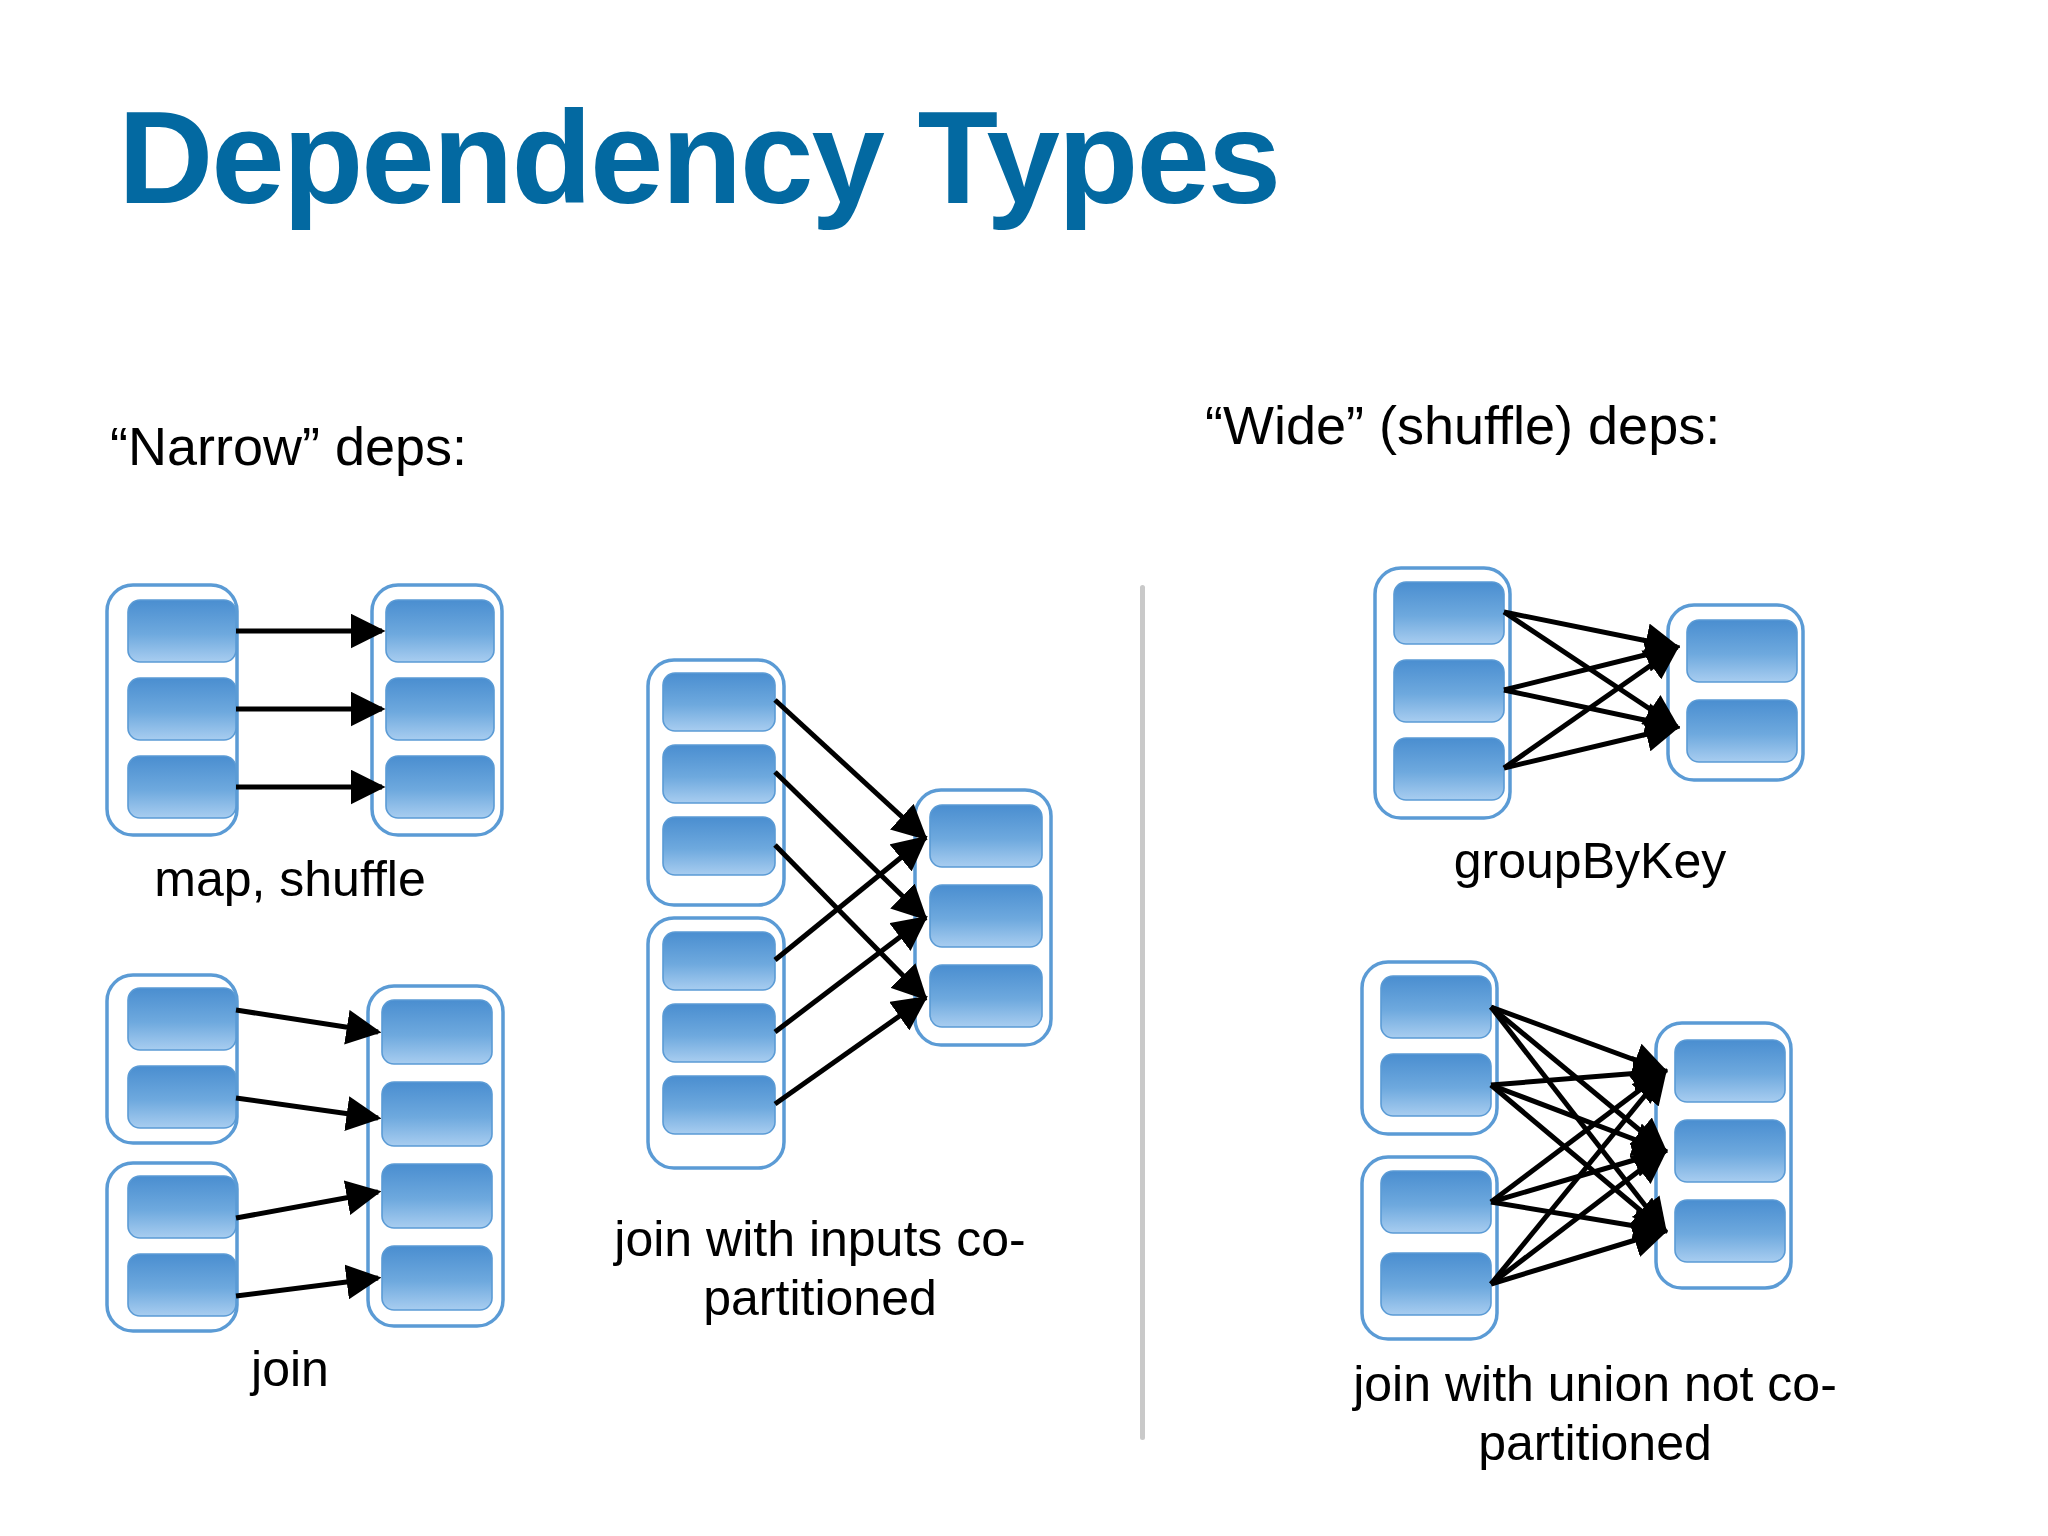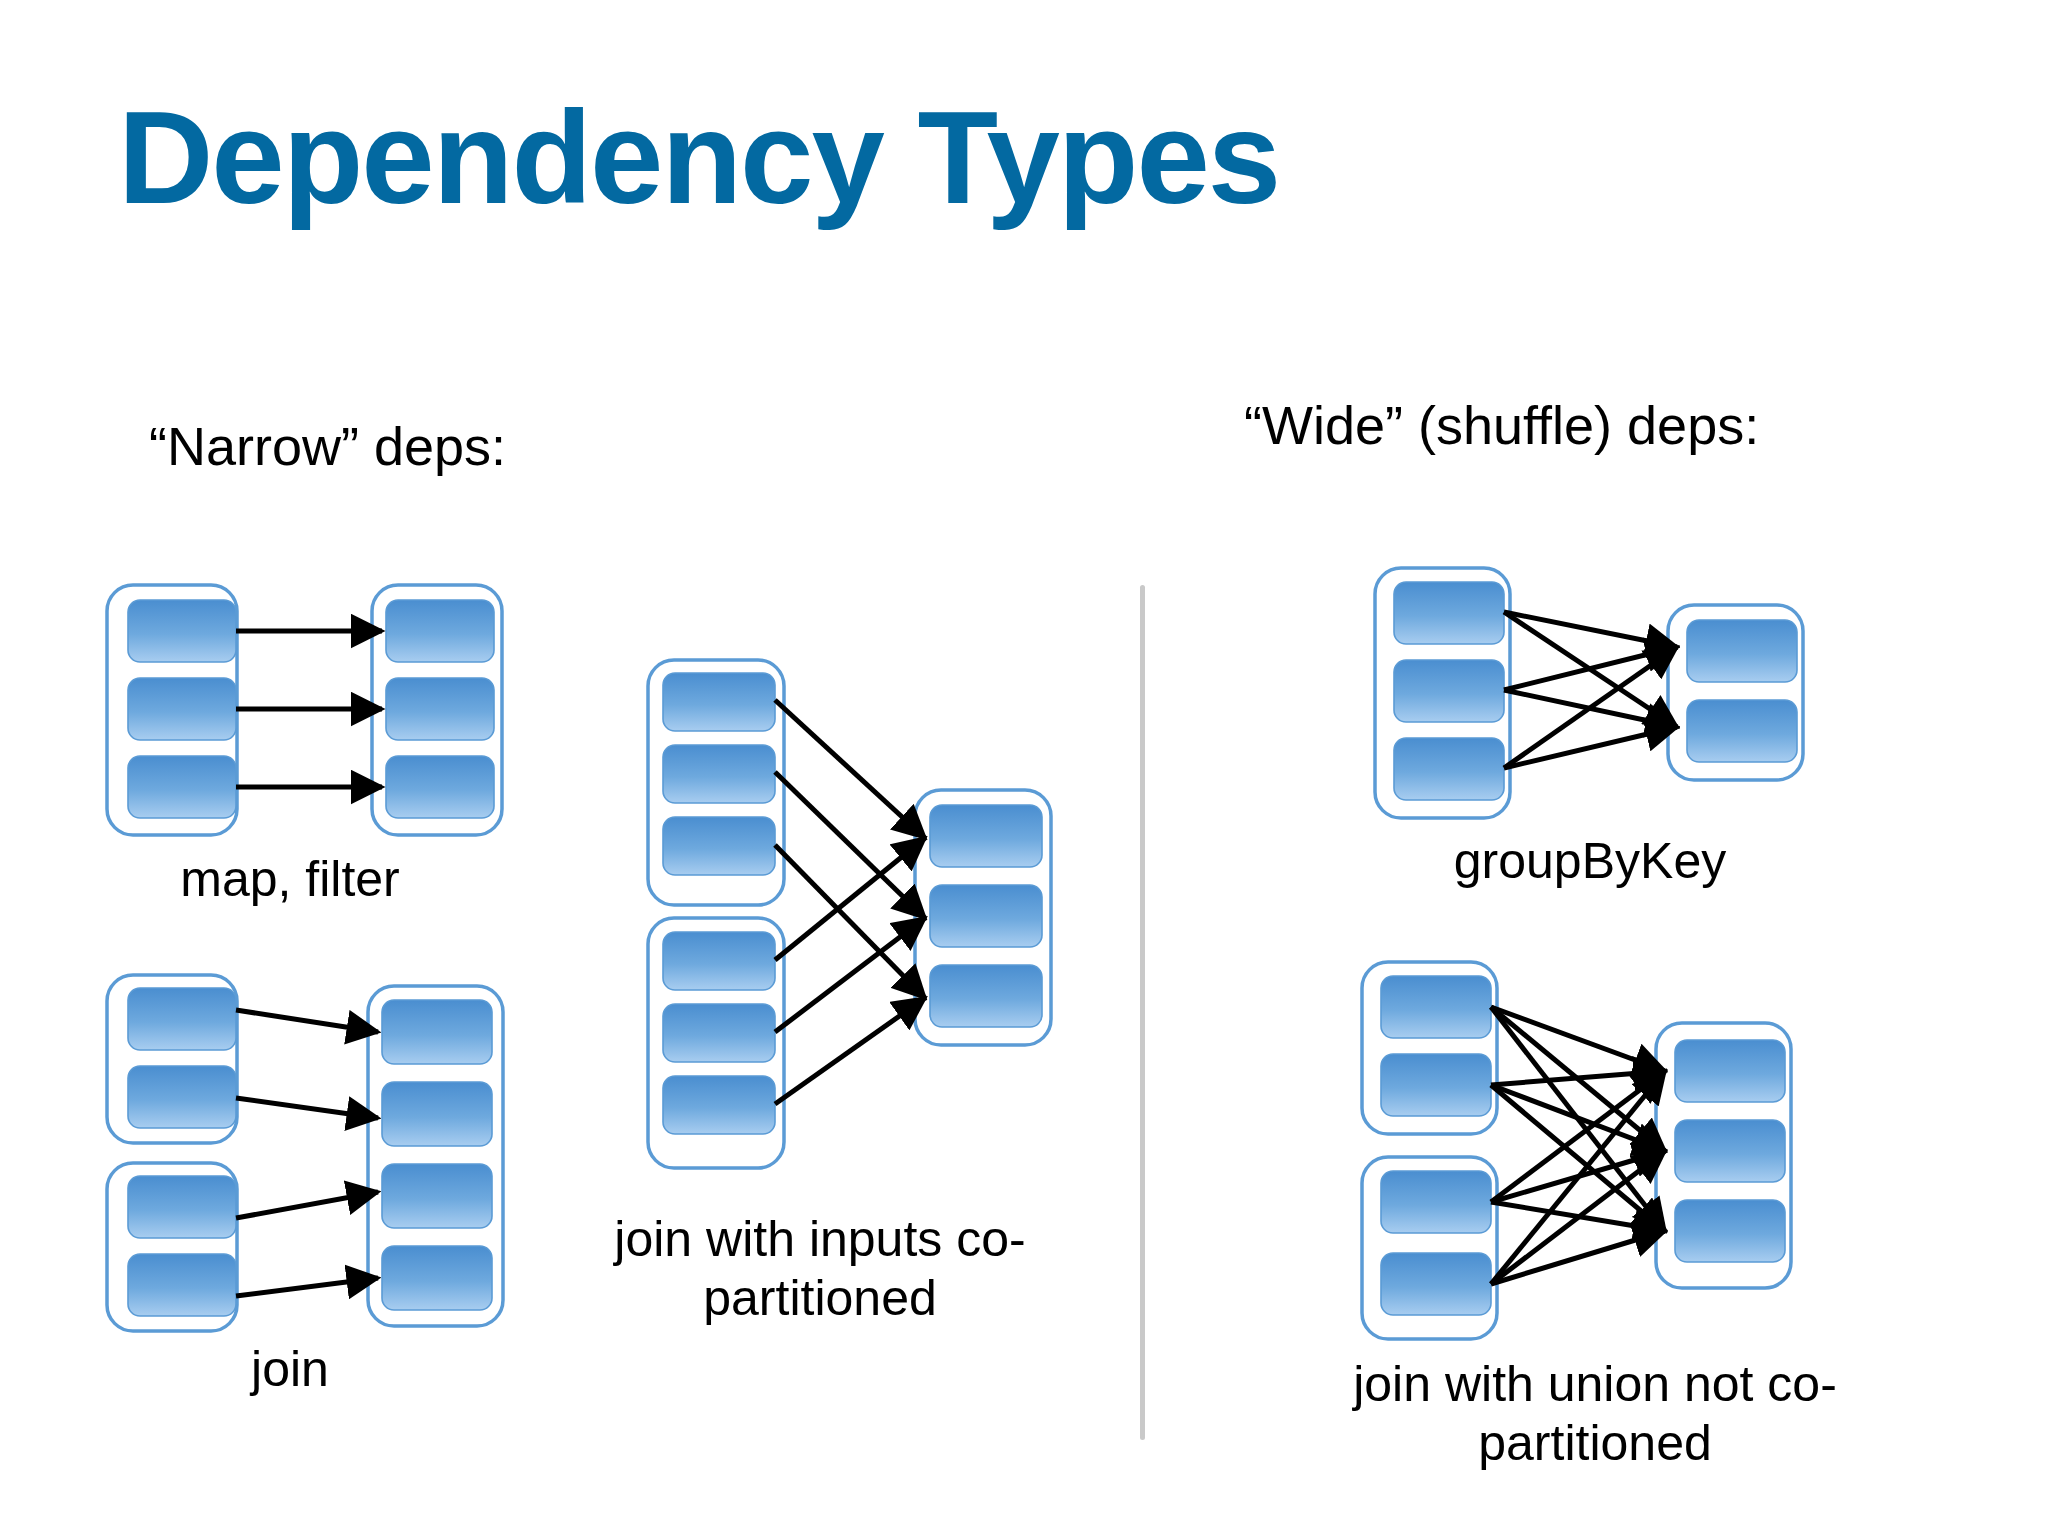--- a/index.html
+++ b/index.html
@@ -24,21 +24,20 @@
     letter-spacing: -2px;
     color: #0369a1;
     line-height: 1.0;
     white-space: nowrap;
   }
   .section-heading {
     position: absolute;
     font-size: 54px;
     color: #000000;
     white-space: nowrap;
-    margin-left: 39px;
   }
   #heading-narrow { left: 110px; top: 415px; }
   #heading-wide   { left: 1205px; top: 394px; }
 
   .caption {
     position: absolute;
     font-size: 50px;
     color: #000000;
     text-align: center;
     line-height: 1.18;
@@ -174,19 +173,19 @@
           <line x1="1491" y1="1202" x2="1665" y2="1231" stroke="#000000" stroke-width="5" marker-end="url(#arrowHead)"></line>
           <line x1="1491" y1="1284" x2="1665" y2="1071" stroke="#000000" stroke-width="5" marker-end="url(#arrowHead)"></line>
           <line x1="1491" y1="1284" x2="1665" y2="1151" stroke="#000000" stroke-width="5" marker-end="url(#arrowHead)"></line>
           <line x1="1491" y1="1284" x2="1665" y2="1231" stroke="#000000" stroke-width="5" marker-end="url(#arrowHead)"></line>
         </g>
       </g>
   </svg>
 
   <div class="divider-line"></div>
 
-  <div class="caption" id="caption-map-filter">map, filter</div>
+  <div class="caption" id="caption-map-filter">map, shuffle</div>
   <div class="caption" id="caption-union">join</div>
   <div class="caption" id="caption-join-co">join with inputs co-partitioned</div>
   <div class="caption" id="caption-groupbykey">groupByKey</div>
   <div class="caption" id="caption-join-nonco">join with union not co-partitioned</div>
 
 </div>
 
 </body></html>

